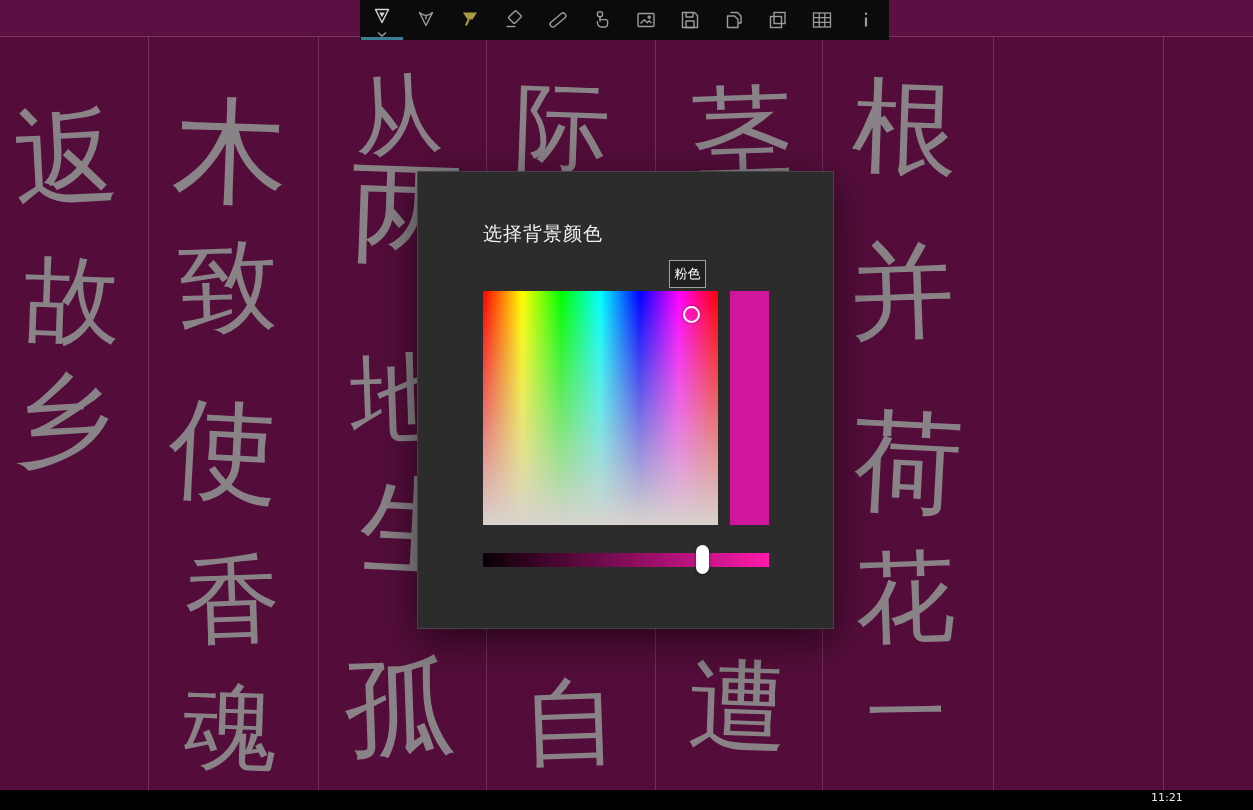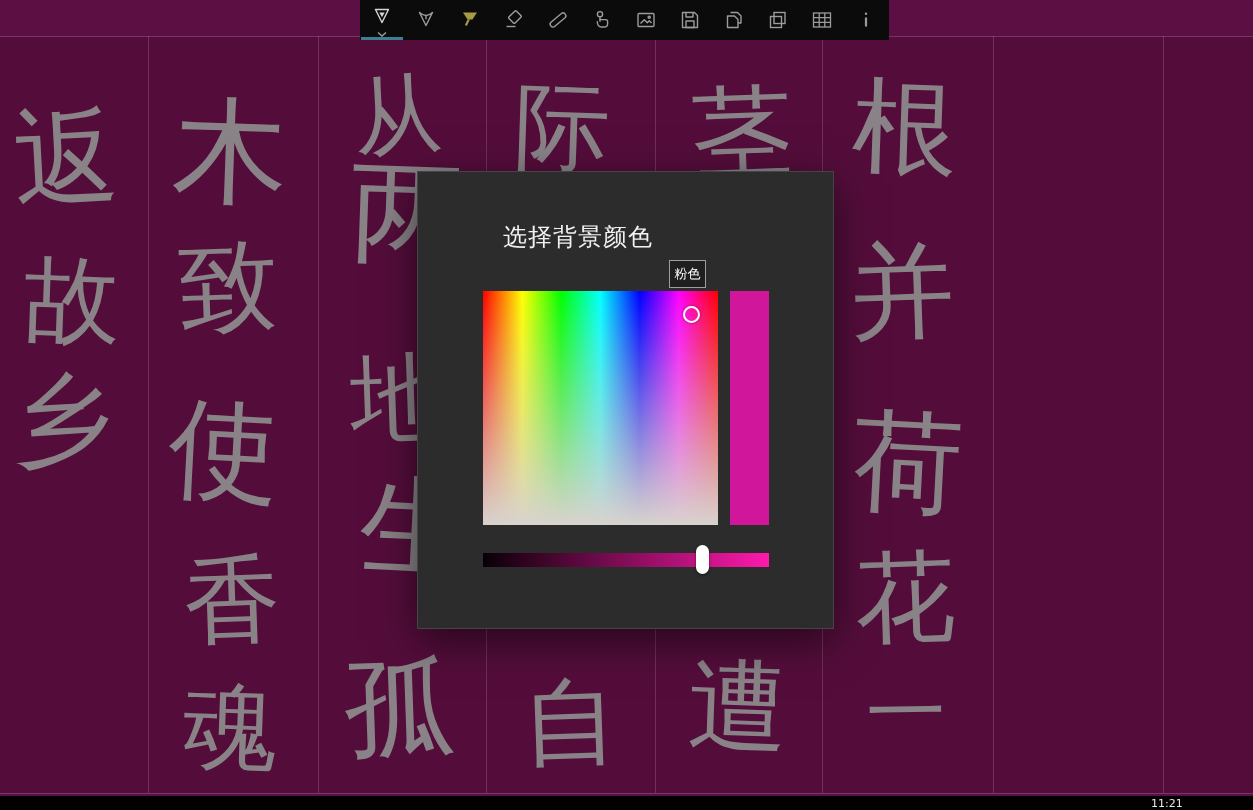--- a/index.html
+++ b/index.html
@@ -17,36 +17,36 @@
   #toolbar{position:absolute;left:360px;top:0;width:529px;height:40px;background:#0b0b0b;
     display:flex;}
   .tool{position:relative;width:44px;height:40px;display:flex;align-items:center;justify-content:center;}
   .tool svg{display:block;}
   .tool .chev{position:absolute;left:50%;transform:translateX(-50%);bottom:2px;}
   .tool .sel-underline{position:absolute;left:1px;right:1px;bottom:0;height:3px;background:#3c7f93;}
   .tool.selected svg.main{transform:translateY(-3px);}
   
   #dialog{position:absolute;left:417px;top:171px;width:417px;height:458px;background:#2c2c2c;
     border:1px solid #454545;box-sizing:border-box;box-shadow:0 12px 40px rgba(0,0,0,.55);}
-  #dialog-title{position:absolute;left:65px;top:49px;font-size:24px;color:#f1f1f1;letter-spacing:1px;margin-left:20px;}
+  #dialog-title{position:absolute;left:65px;top:49px;font-size:19px;color:#f1f1f1;letter-spacing:1px;}
   #color-tooltip{position:absolute;left:251px;top:88px;min-width:27px;padding:4px 4px;
     background:#1f1f1f;border:1px solid #9e9e9e;color:#fff;font-size:13px;text-align:center;}
   #spectrum{position:absolute;left:65px;top:119px;width:235px;height:234px;
     background:
       linear-gradient(to bottom, rgba(216,211,206,0) 0%, rgba(216,211,206,.55) 55%, #d8d3ce 100%),
       linear-gradient(to right,#ff0000 0%,#ffff00 16.7%,#00ff00 33.3%,#00ffff 50%,#0000ff 66.7%,#ff00ff 83.3%,#ff0000 100%);}
   #spectrum-ring{position:absolute;left:200px;top:15px;width:17px;height:17px;border-radius:50%;
     border:2px solid #fff;box-sizing:border-box;box-shadow:0 0 3px rgba(0,0,0,.4);}
   #preview-bar{position:absolute;left:312px;top:119px;width:39px;height:234px;background:#d0169a;}
   #value-slider{position:absolute;left:65px;top:381px;width:286px;height:14px;
     background:linear-gradient(to right,#0a0006,#ff1aad);}
   #value-thumb{position:absolute;left:278px;top:373px;width:13px;height:29px;border-radius:7px;
     background:#fff;box-shadow:0 1px 3px rgba(0,0,0,.5);}
   
-  #taskbar{position:absolute;left:0;bottom:0;width:100%;height:14px;background:#010101;overflow:hidden;}
+  #taskbar{position:absolute;left:0;bottom:0;width:100%;height:20px;background:#010101;overflow:hidden;}
   #clock{position:absolute;left:1151px;top:1px;color:#e8e8e8;font-size:11px;}
 </style>
 </head>
 <body>
 
 <div id="screen">
 
   <div id="paper">
     <div class="band-top"></div>
     <div class="band-bottom"></div>

